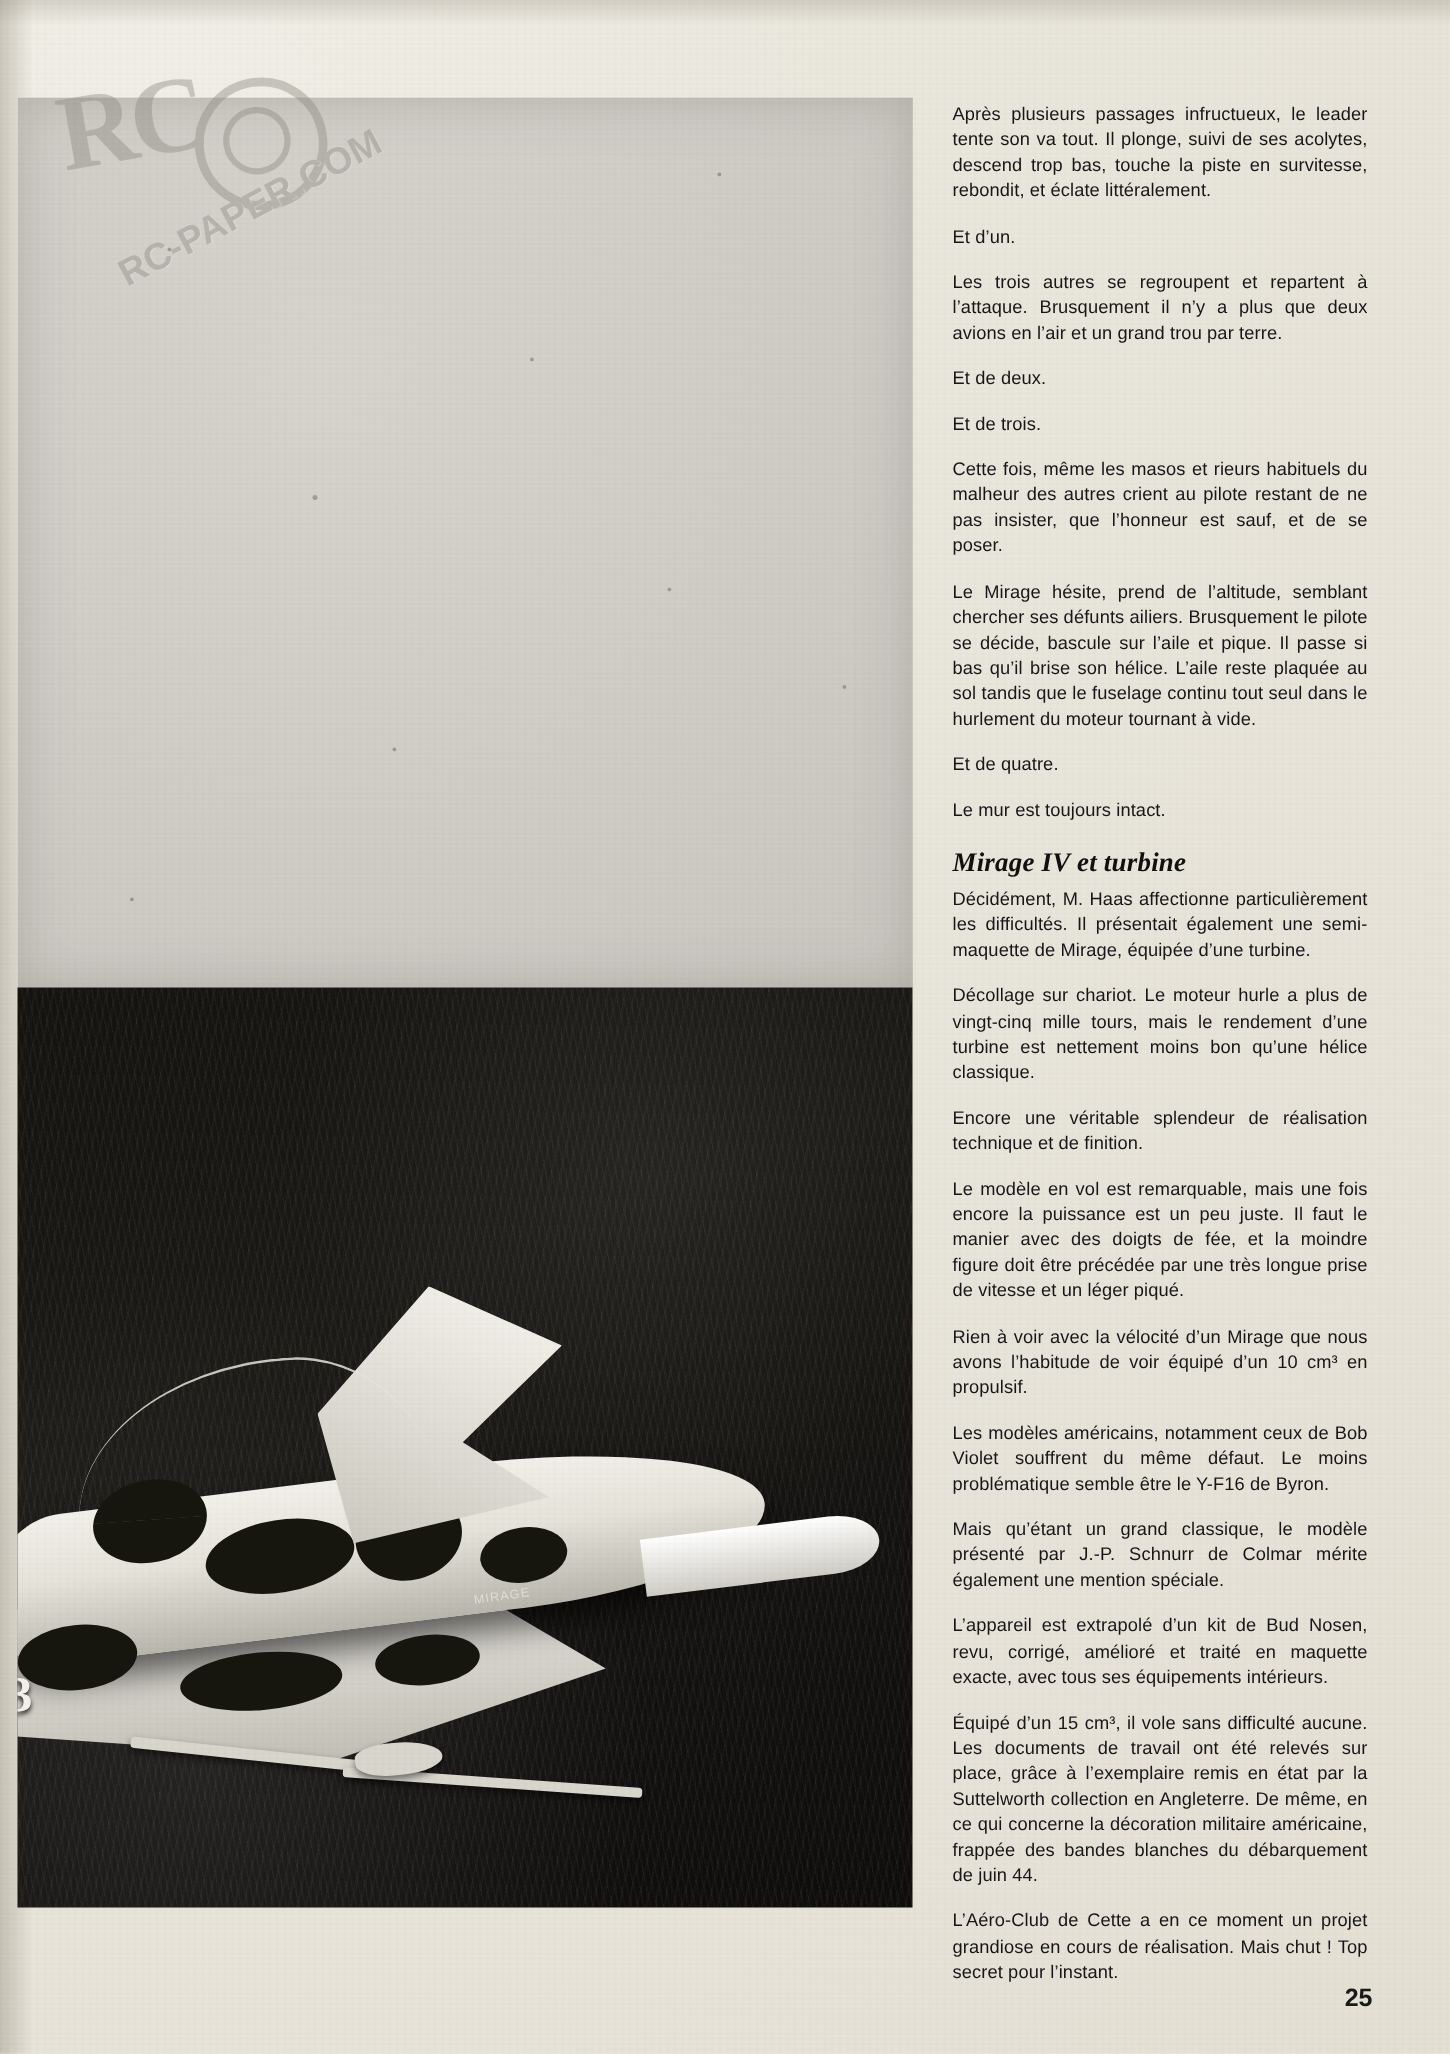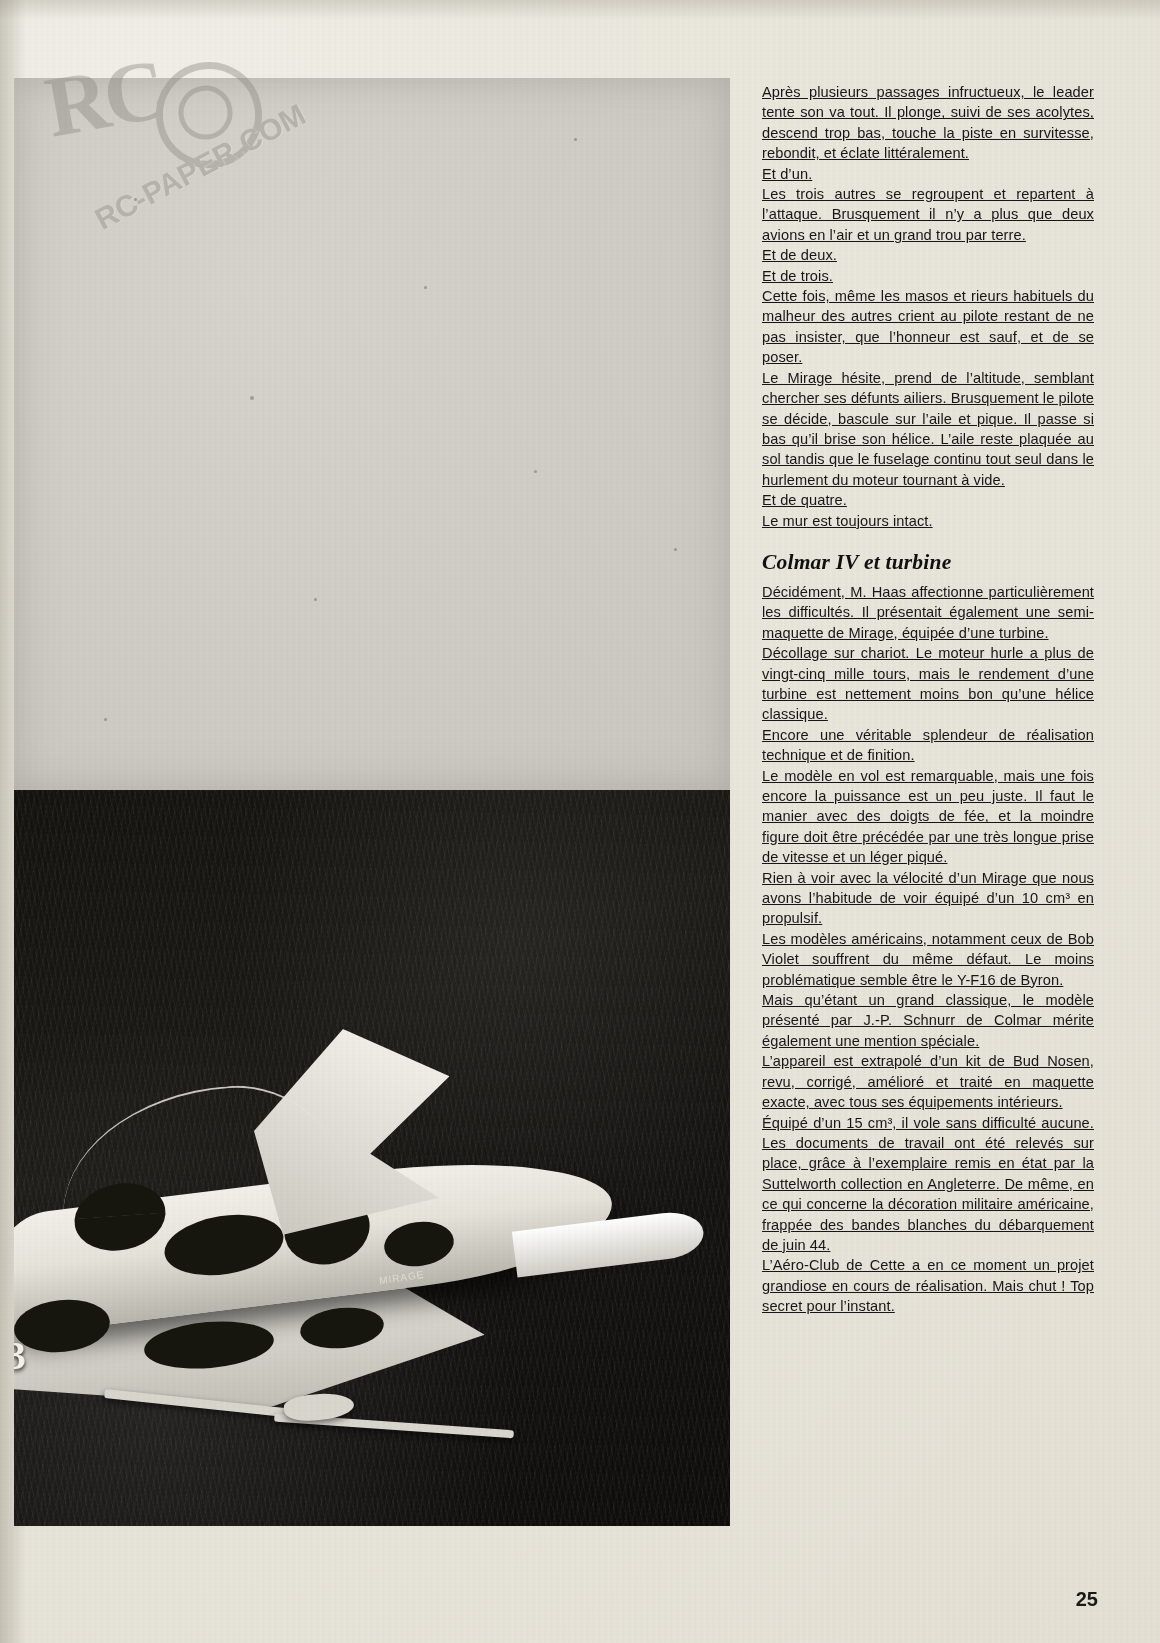--- a/index.html
+++ b/index.html
@@ -232,23 +232,22 @@
   }
   .para {
     font-family: "Liberation Sans", sans-serif;
     font-size: 14.6px;
     line-height: 20.4px;
     color: #17161a;
     text-align: justify;
     text-justify: inter-word;
     margin: 0 0 0 0;
     letter-spacing: .1px;
-    text-decoration: underline;
-  }
-  .para + .para { margin-top: 0px; }
+  }
+  .para + .para { margin-top: 16px; }
   .sec-head {
     font-family: "Liberation Serif", serif;
     font-style: italic;
     font-weight: 700;
     font-size: 21.5px;
     color: #111;
     margin: 19px 0 7px 0;
     letter-spacing: .2px;
   }
   .folio {
@@ -328,21 +327,21 @@
     <p class="para">Après plusieurs passages infructueux, le leader tente son va tout. Il plonge, suivi de ses acolytes, descend trop bas, touche la piste en survitesse, rebondit, et éclate littéralement.</p>
     <p class="para">Et d’un.</p>
     <p class="para">Les trois autres se regroupent et repartent à l’attaque. Brusquement il n’y a plus que deux avions en l’air et un grand trou par terre.</p>
     <p class="para">Et de deux.</p>
     <p class="para">Et de trois.</p>
     <p class="para">Cette fois, même les masos et rieurs habituels du malheur des autres crient au pilote restant de ne pas insister, que l’honneur est sauf, et de se poser.</p>
     <p class="para">Le Mirage hésite, prend de l’altitude, semblant chercher ses défunts ailiers. Brusquement le pilote se décide, bascule sur l’aile et pique. Il passe si bas qu’il brise son hélice. L’aile reste plaquée au sol tandis que le fuselage continu tout seul dans le hurlement du moteur tournant à vide.</p>
     <p class="para">Et de quatre.</p>
     <p class="para">Le mur est toujours intact.</p>
 
-    <h2 class="sec-head">Colmar IV et turbine</h2>
+    <h2 class="sec-head">Mirage IV et turbine</h2>
     <p class="para">Décidément, M. Haas affectionne particulièrement les difficultés. Il présentait également une semi-maquette de Mirage, équipée d’une turbine.</p>
     <p class="para">Décollage sur chariot. Le moteur hurle a plus de vingt-cinq mille tours, mais le rendement d’une turbine est nettement moins bon qu’une hélice classique.</p>
     <p class="para">Encore une véritable splendeur de réalisation technique et de finition.</p>
     <p class="para">Le modèle en vol est remarquable, mais une fois encore la puissance est un peu juste. Il faut le manier avec des doigts de fée, et la moindre figure doit être précédée par une très longue prise de vitesse et un léger piqué.</p>
     <p class="para">Rien à voir avec la vélocité d’un Mirage que nous avons l’habitude de voir équipé d’un 10 cm³ en propulsif.</p>
     <p class="para">Les modèles américains, notamment ceux de Bob Violet souffrent du même défaut. Le moins problématique semble être le Y-F16 de Byron.</p>
 
     <p class="para">Mais qu’étant un grand classique, le modèle présenté par J.-P. Schnurr de Colmar mérite également une mention spéciale.</p>
     <p class="para">L’appareil est extrapolé d’un kit de Bud Nosen, revu, corrigé, amélioré et traité en maquette exacte, avec tous ses équipements intérieurs.</p>
     <p class="para">Équipé d’un 15 cm³, il vole sans difficulté aucune. Les documents de travail ont été relevés sur place, grâce à l’exemplaire remis en état par la Suttelworth collection en Angleterre. De même, en ce qui concerne la décoration militaire américaine, frappée des bandes blanches du débarquement de juin 44.</p>

